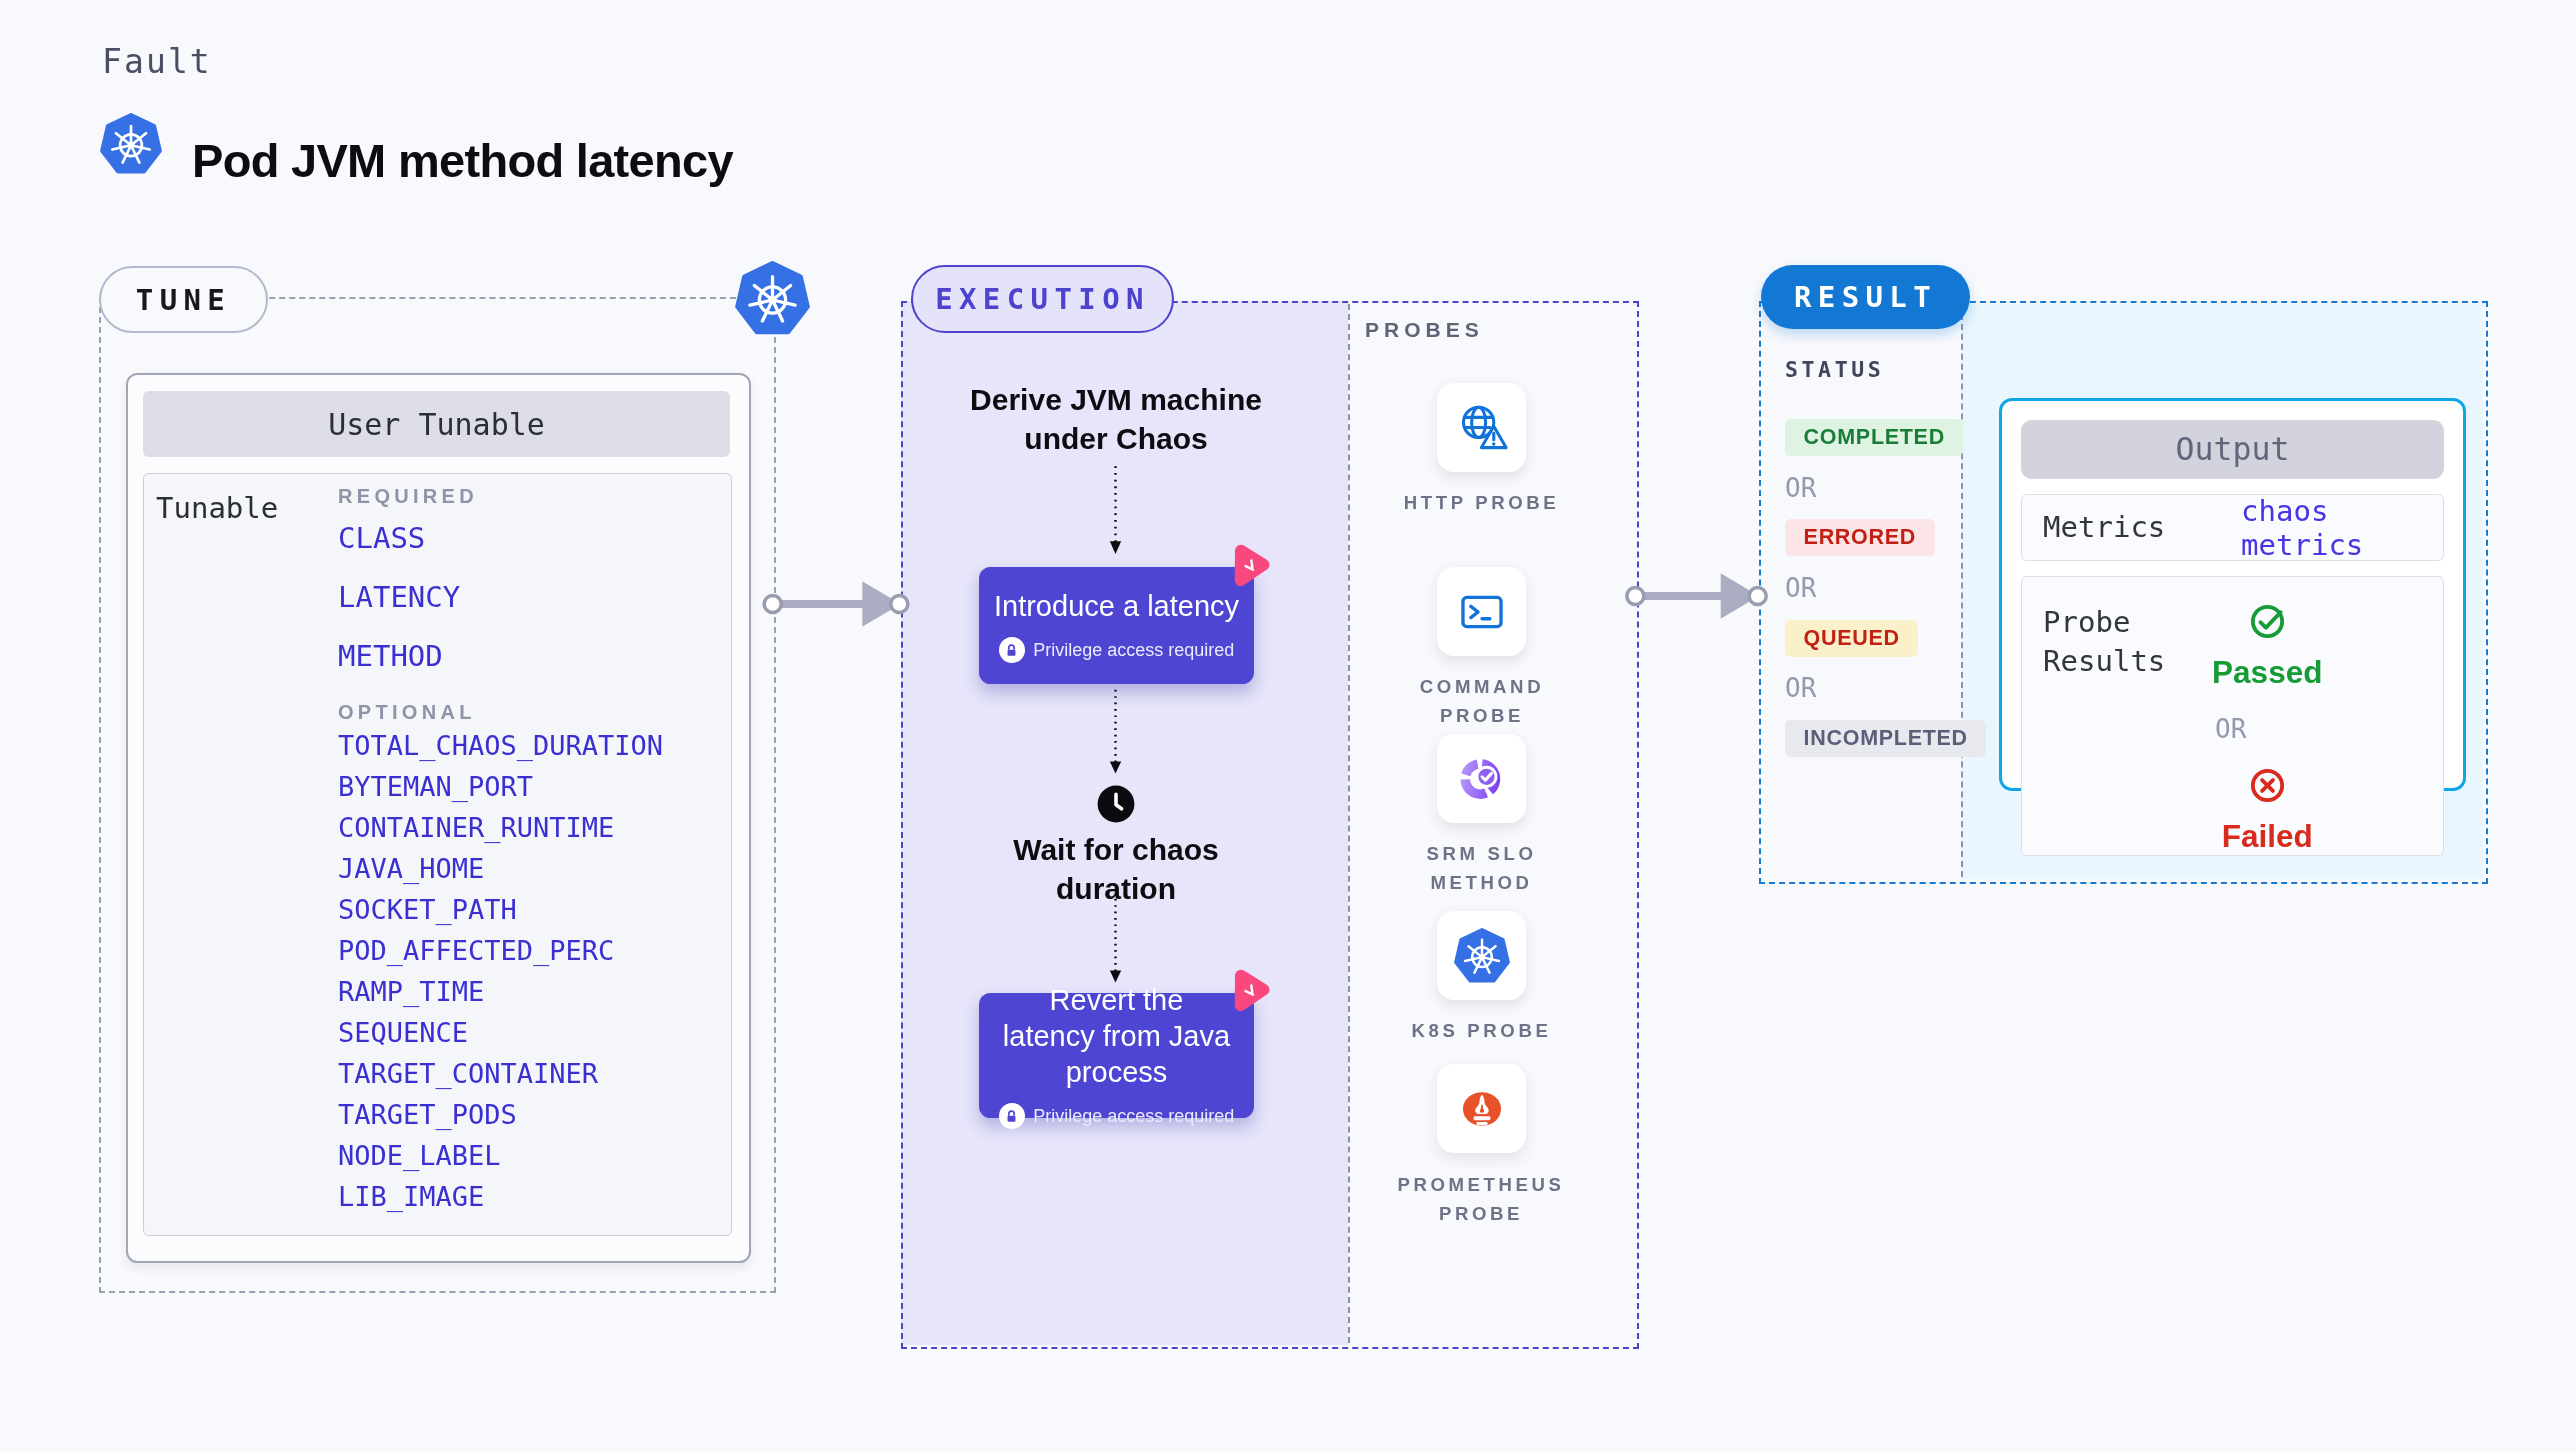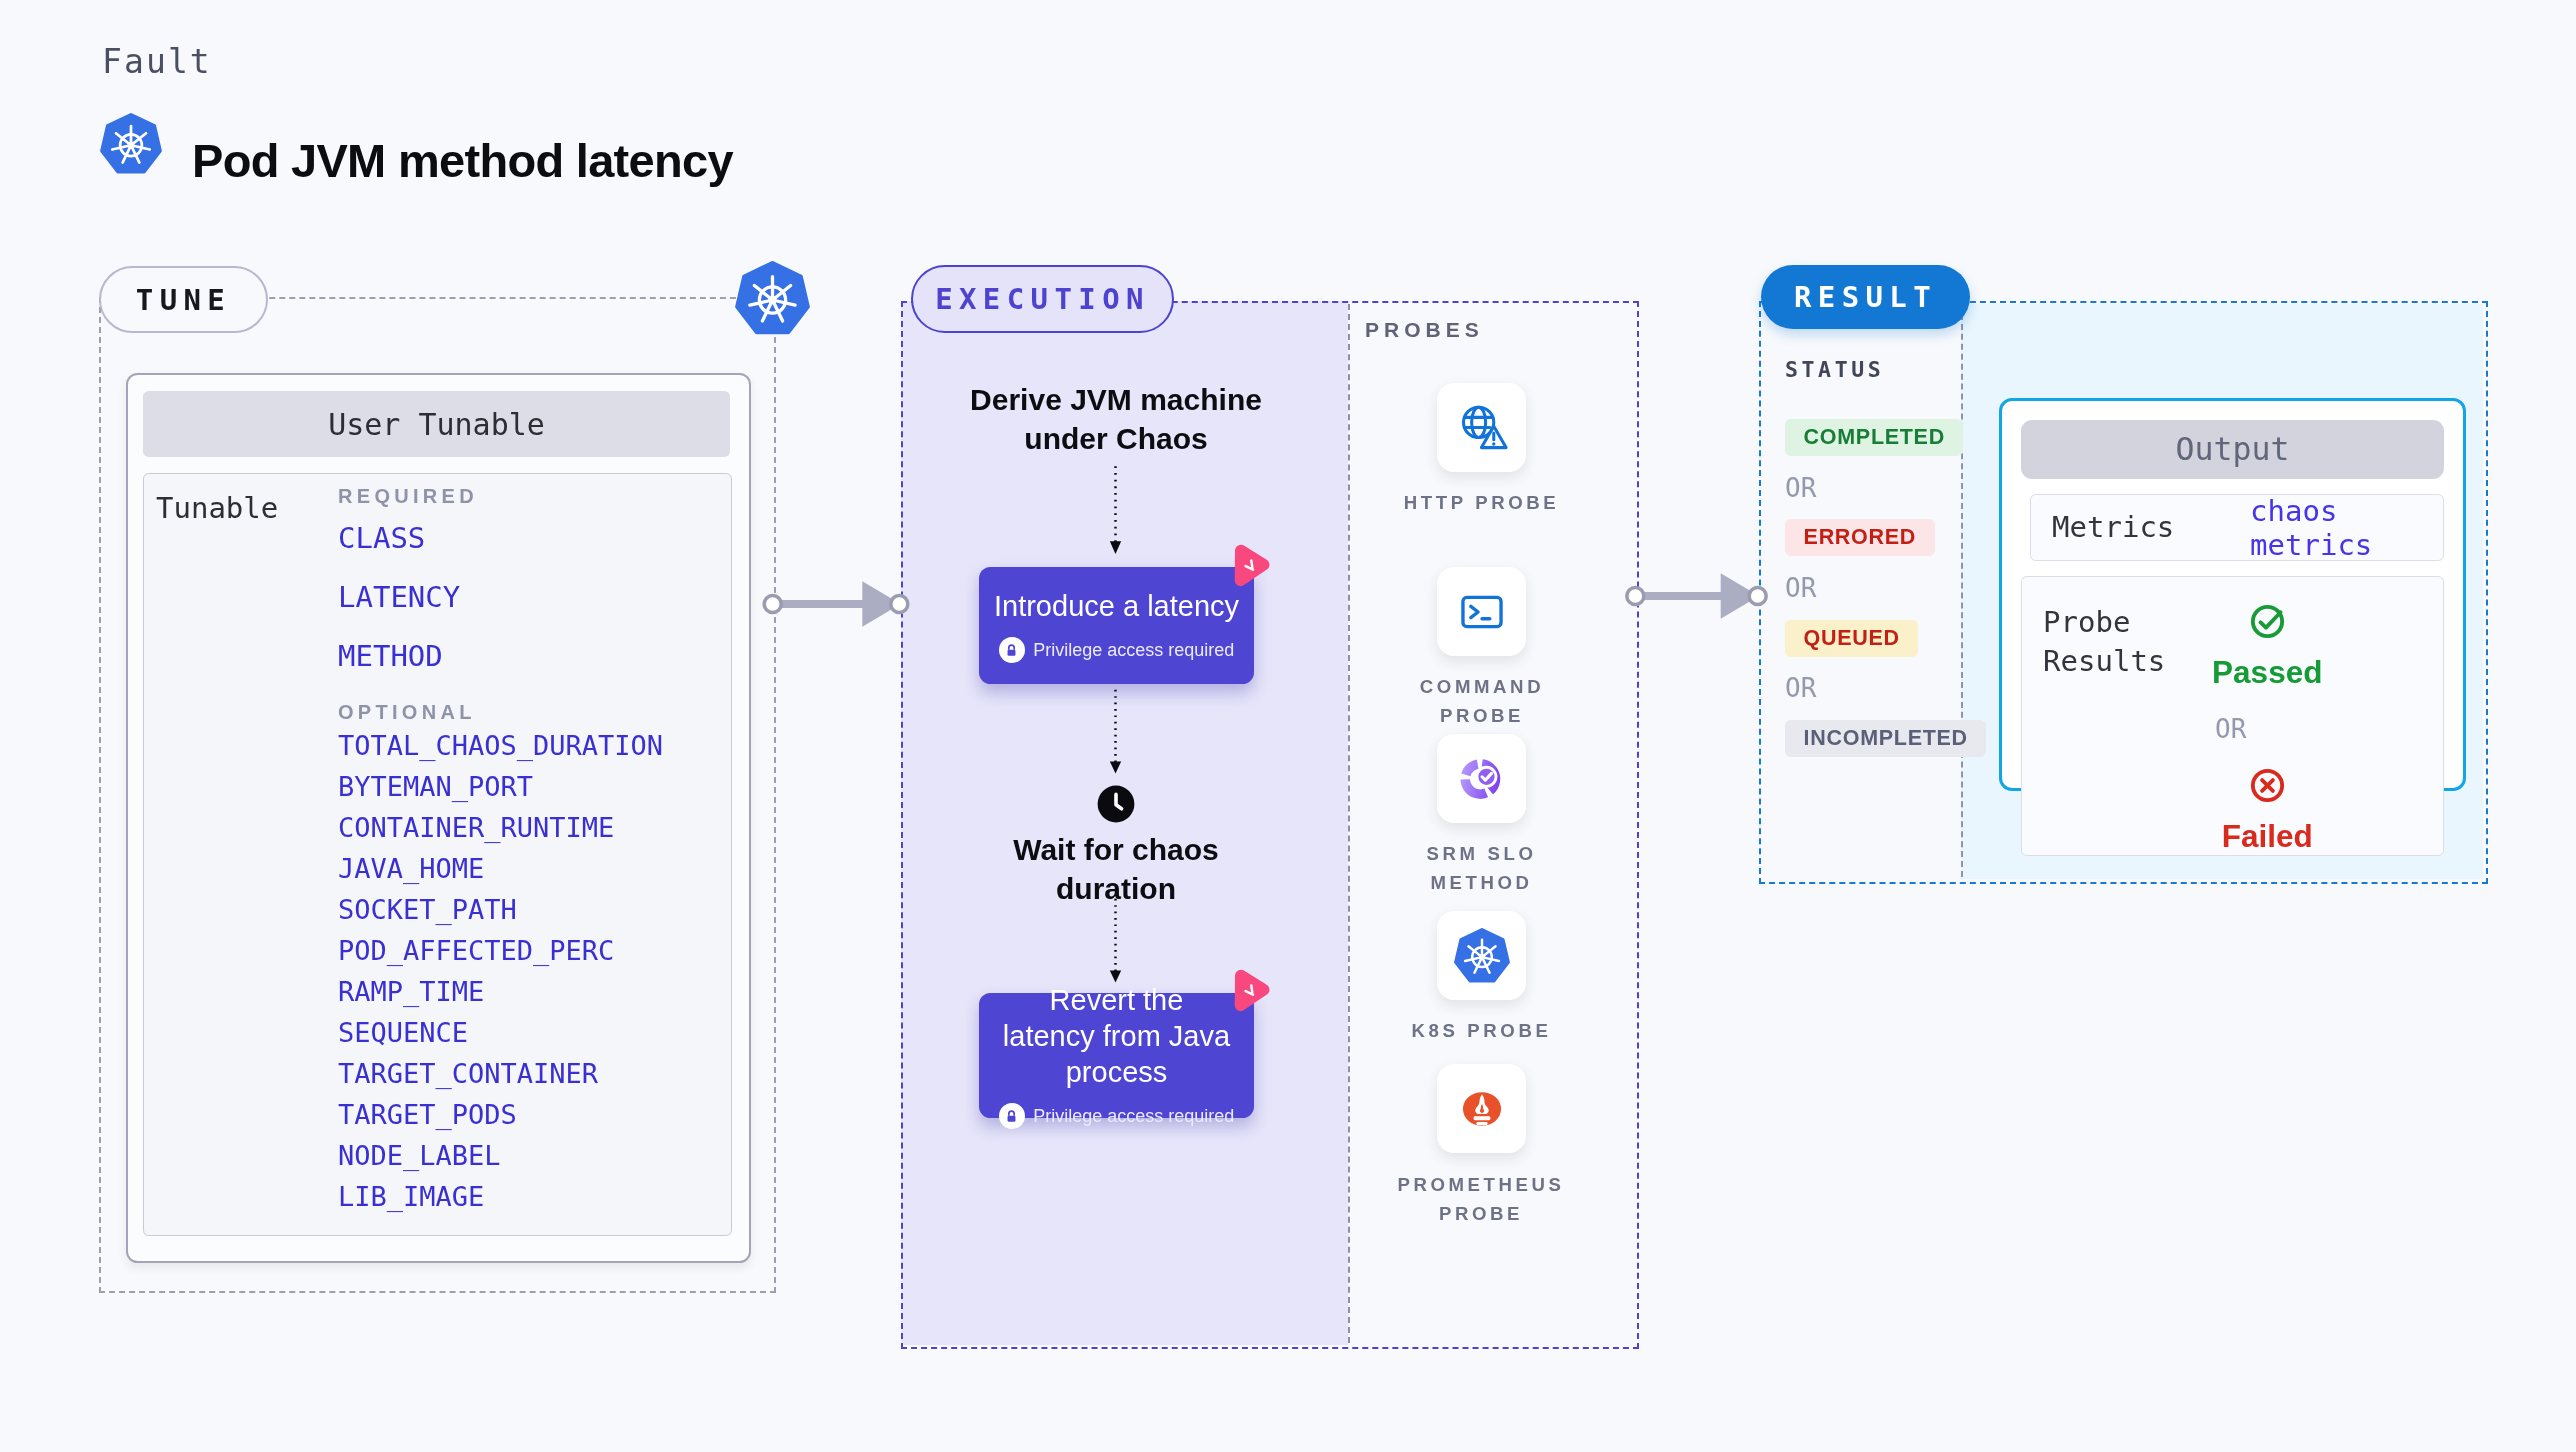--- a/index.html
+++ b/index.html
@@ -90,21 +90,21 @@
   .badge-incompleted{background:#e8e8ef;color:#596078;}
   .or-text{font-size:26px;color:#9499ae;height:26px;display:flex;align-items:center;}
 
   .output-card{left:1999px;top:398px;width:467px;height:393px;background:#ffffff;
                border:3.6px solid #10a6e6;border-radius:13px;z-index:3;box-sizing:border-box;
                padding:18.6px;display:flex;flex-direction:column;}
   .output-header{height:59px;background:#d2d3dd;border-radius:11px;display:flex;align-items:center;
                  justify-content:center;font-size:31.5px;color:#62667a;flex:none;}
   .output-row{border:1.4px solid #dcdde6;background:#fafbfe;border-radius:5.7px;display:flex;
               align-items:flex-start;padding:0 21.5px;box-sizing:border-box;}
-  .row-metrics{height:67px;margin-top:15.8px;align-items:center;margin-left:9px;}
+  .row-metrics{height:67px;margin-top:15.8px;align-items:center;}
   .row-probe{margin-top:14.3px;flex:1;padding-top:26px;}
   .out-label{font-size:29px;color:#33353e;width:165px;line-height:1.35;flex:none;}
   .metrics-value{font-size:29px;color:#4634e6;margin-left:33px;}
   .probe-results-col{margin-left:26px;display:flex;flex-direction:column;gap:23px;}
   .result-line{display:flex;align-items:center;gap:14.3px;flex-direction:column;}
   .result-line svg{width:37px;height:37px;}
   .passed-text{font-size:31.5px;font-weight:bold;color:#169b36;}
   .failed-text{font-size:31.5px;font-weight:bold;color:#d82a1d;}
   .out-or{font-size:26px;color:#9499ae;margin-left:2.9px;}
 </style>

